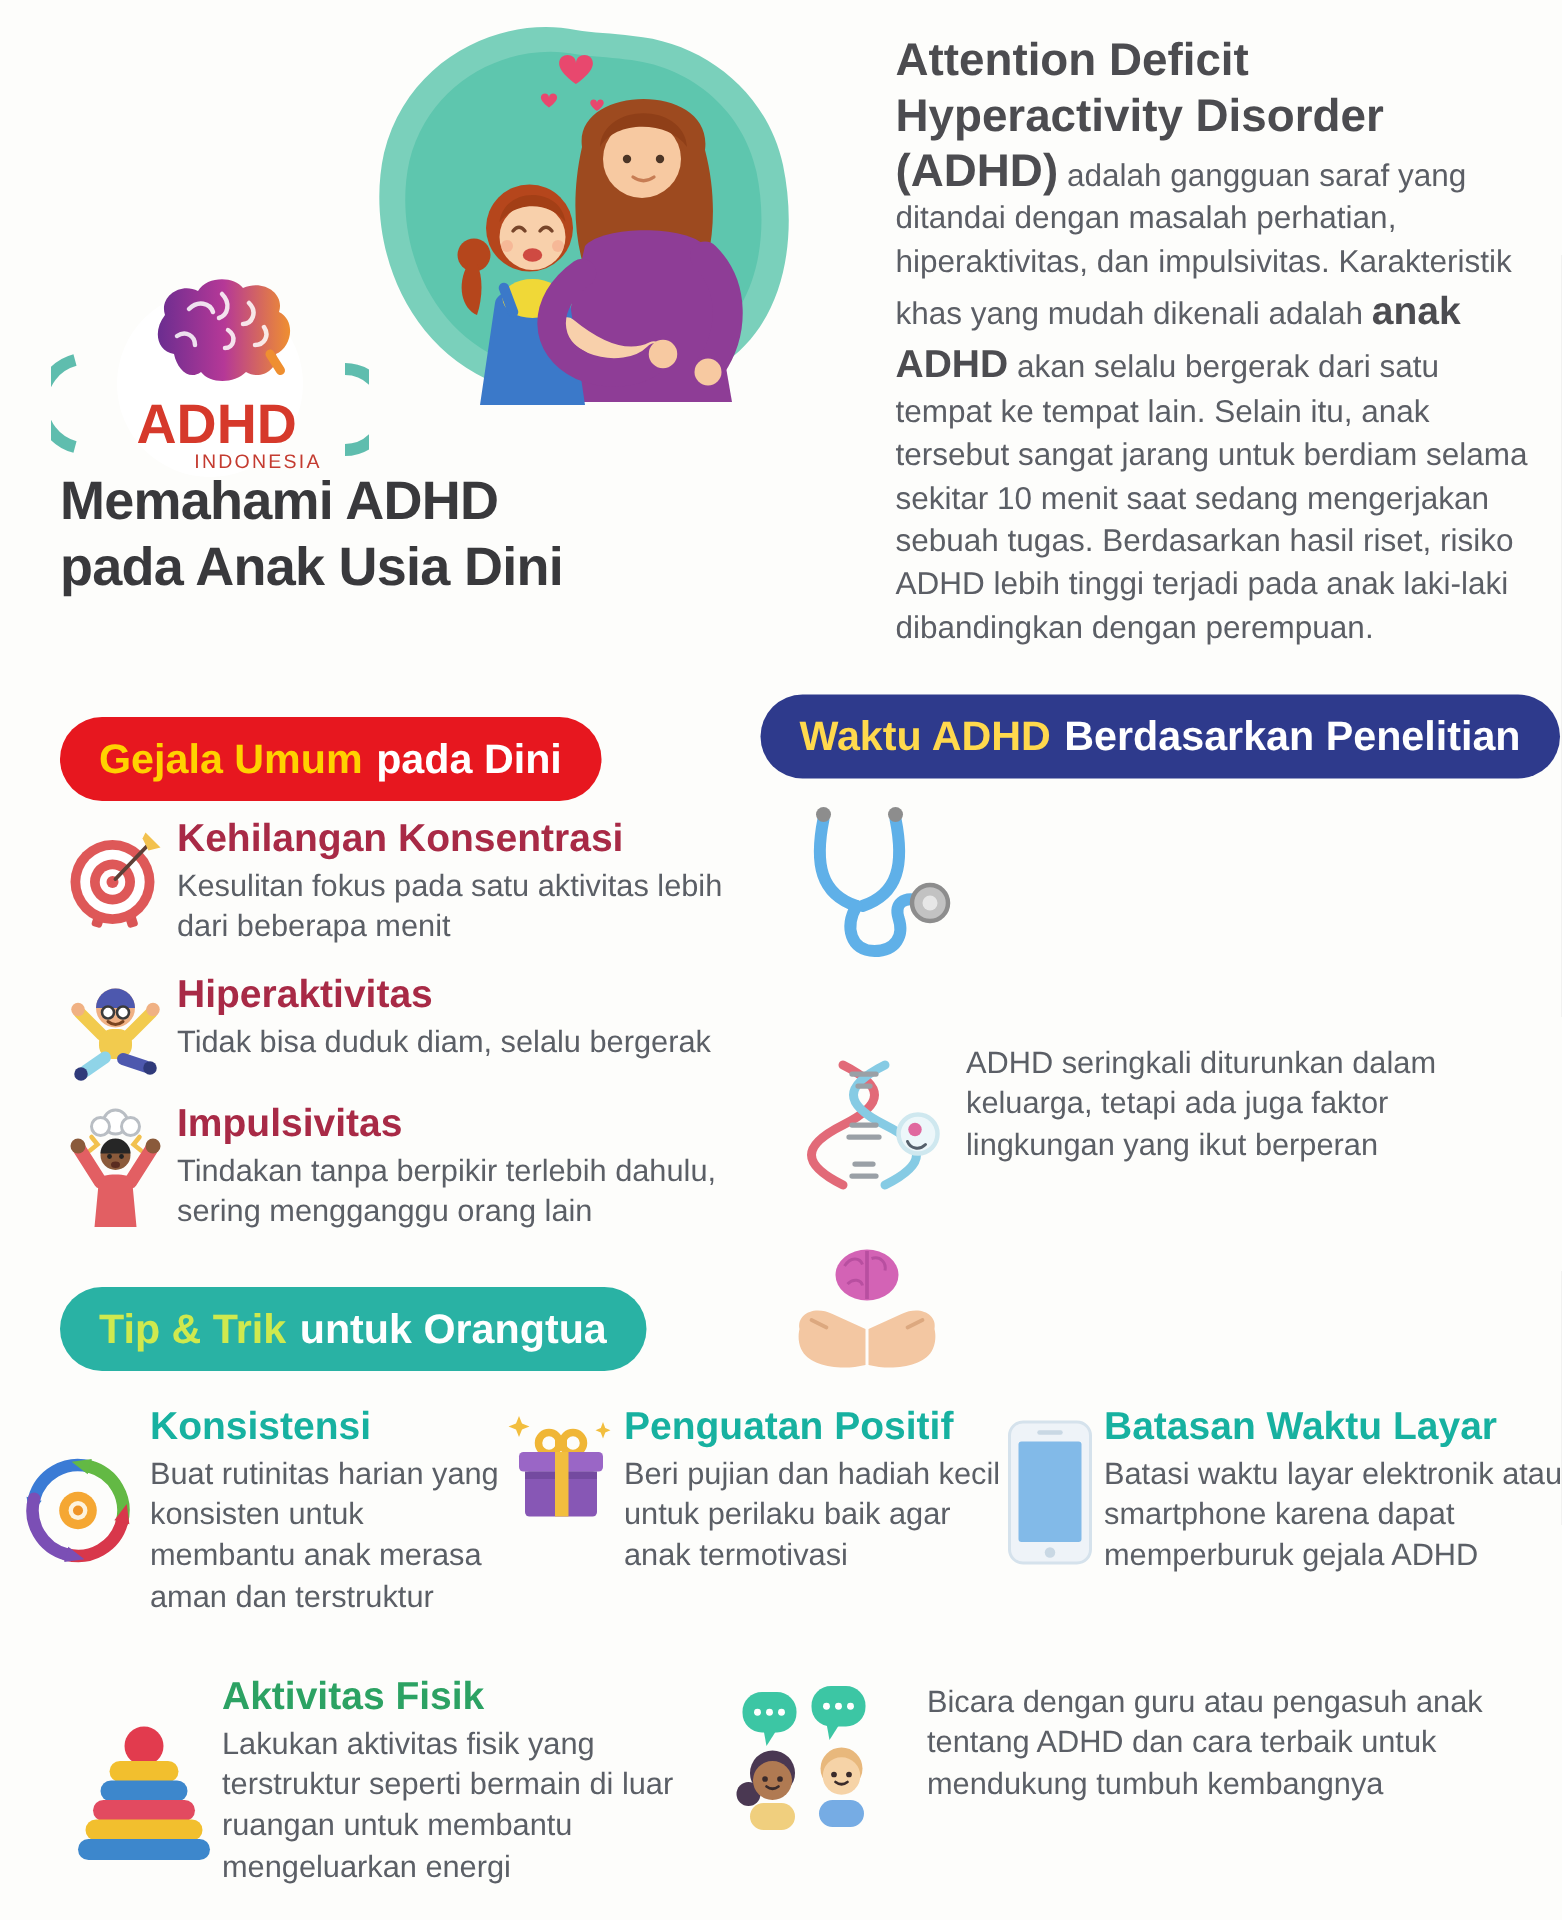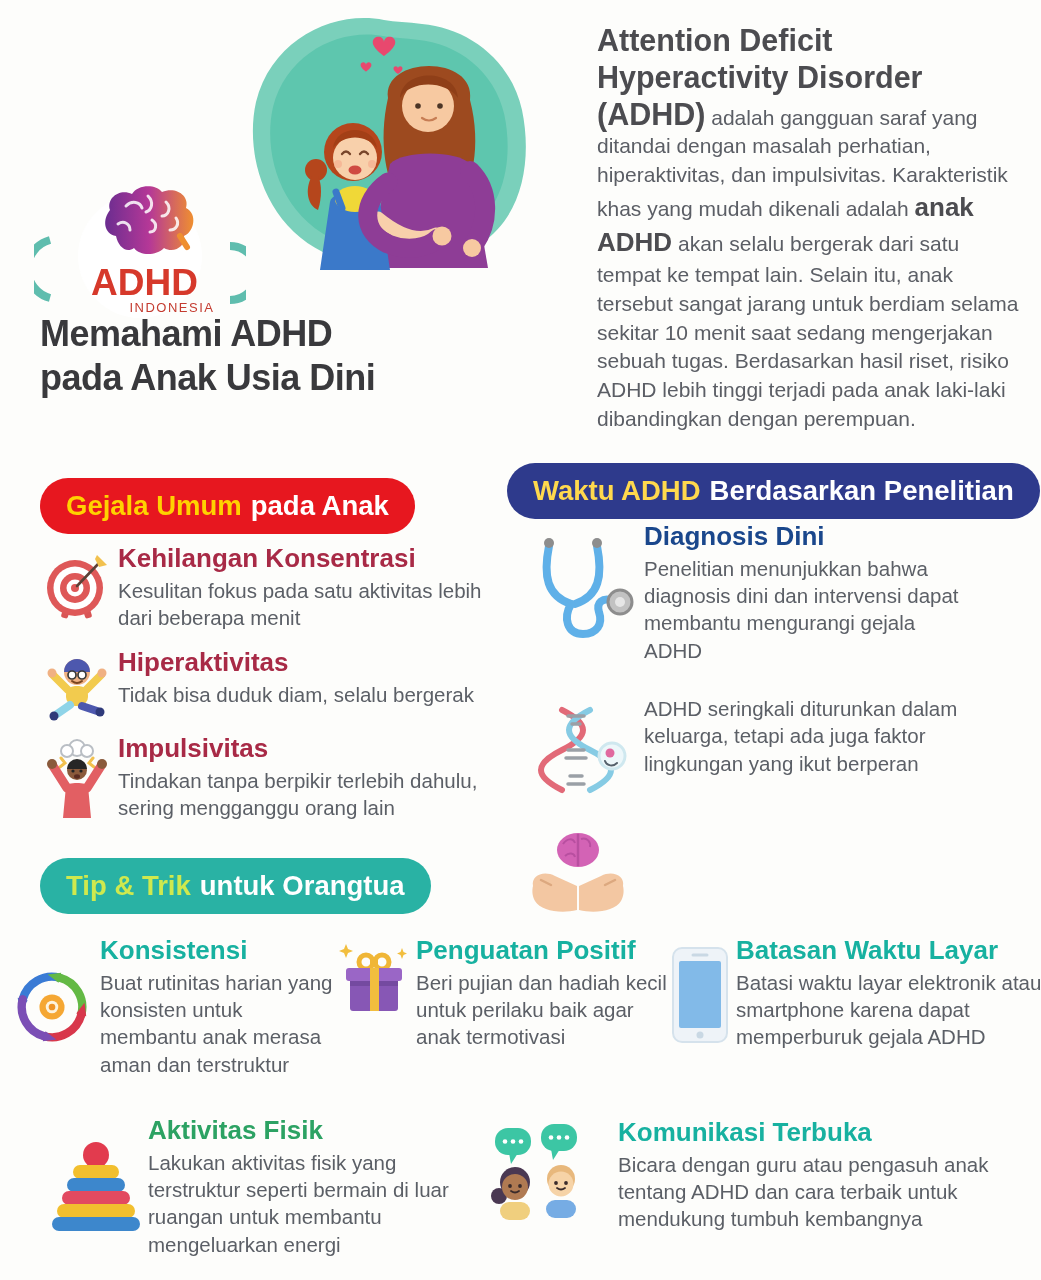--- a/index.html
+++ b/index.html
@@ -57,21 +57,21 @@
   .r2{left:36px;top:648px;}  .r2 .txt{width:420px;} .r2 .sicon{margin-top:2px;}
   .r3{left:36px;top:734px;}  .r3 .txt{width:412px;} .r3 .sicon{margin-top:2px;}
 
   .f1{left:512px;top:522px;} .f1 .txt{width:332px;} .f1 .ficon{margin-top:10px;}
   .f2{left:512px;top:692px;} .f2 .txt{width:352px;} .f2 .ficon{margin-top:8px;}
   .f3{left:512px;top:820px;} .f3 .txt{width:376px;} .f3 .ficon{margin-top:4px;}
 
   .t1{left:4px;top:936px;}    .t1 .txt{width:234px;}
   .t2{left:334px;top:936px;}  .t2 .txt{width:262px;}
   .t3{left:664px;top:936px;}  .t3 .txt{width:308px;}
-  .t4{left:44px;top:1116px;}  .t4 .txt{width:326px;}
+  .t4{left:44px;top:1116px;align-items:center;}  .t4 .txt{width:326px;}
   .t5{left:482px;top:1118px;} .t5 .txt{width:410px;}
   .ticon{display:flex;justify-content:center;}
   .t1 .ticon{width:96px;flex:0 0 96px;margin-top:24px;}
   .t2 .ticon{width:82px;flex:0 0 82px;margin-top:6px;}
   .t3 .ticon{width:72px;flex:0 0 72px;margin-top:10px;}
   .t4 .ticon{width:104px;flex:0 0 104px;margin-top:22px;}
   .t5 .ticon{width:136px;flex:0 0 136px;margin-top:4px;}
 </style>
 </head>
 <body>
@@ -156,21 +156,21 @@
     <span>akan selalu bergerak dari satu tempat ke tempat lain. Selain itu, anak tersebut sangat jarang untuk berdiam selama sekitar 10 menit saat sedang mengerjakan sebuah tugas. Berdasarkan hasil riset, risiko ADHD lebih tinggi terjadi pada anak laki-laki dibandingkan dengan perempuan.</span>
   </p>
 
   <h1 class="main-title">
     <span>Memahami ADHD</span><br>
     <span>pada Anak Usia Dini</span>
   </h1>
 
   <div class="badge badge-symptoms">
     <span class="hl">Gejala Umum</span>
-    <span class="rest">pada Anak</span>
+    <span class="rest">pada Dini</span>
   </div>
 
   <div class="row symptom r1">
     <div class="sicon">
       <svg width="74" height="74" viewBox="0 0 74 74">
         <rect x="22" y="60" width="7" height="10" rx="2" fill="#d95555" transform="rotate(18 25 65)"></rect>
         <rect x="44" y="60" width="7" height="10" rx="2" fill="#d95555" transform="rotate(-18 48 65)"></rect>
         <circle cx="35" cy="40" r="28" fill="#de5858"></circle>
         <circle cx="35" cy="40" r="21.5" fill="#ffffff"></circle>
         <circle cx="35" cy="40" r="15" fill="#de5858"></circle>
@@ -248,24 +248,20 @@
     <div class="ficon">
       <svg width="118" height="122" viewBox="0 0 118 122">
         <path d="M30 14 C24 44 28 64 52 72" stroke="#5fb0e8" stroke-width="8" fill="none" stroke-linecap="round"></path>
         <path d="M78 14 C84 44 80 64 56 72" stroke="#5fb0e8" stroke-width="8" fill="none" stroke-linecap="round"></path>
         <path d="M52 72 C44 86 48 102 64 102 C78 102 84 92 80 80 C77 70 84 66 92 68" stroke="#5fb0e8" stroke-width="8" fill="none" stroke-linecap="round"></path>
         <circle cx="30" cy="11" r="5" fill="#8d8d8d"></circle>
         <circle cx="78" cy="11" r="5" fill="#8d8d8d"></circle>
         <circle cx="101" cy="70" r="12" fill="#c2c2c2" stroke="#8d8d8d" stroke-width="3"></circle>
         <circle cx="101" cy="70" r="5" fill="#e6e6e6"></circle>
       </svg>
-    </div>
-    <div class="txt">
-      <h3 class="item-title">Diagnosis Dini</h3>
-      <p class="item-body">Penelitian menunjukkan bahwa diagnosis dini dan intervensi dapat membantu mengurangi gejala ADHD</p>
     </div>
   </div>
 
   <div class="row fact f2">
     <div class="ficon">
       <svg width="108" height="112" viewBox="0 0 108 112">
         <path d="M38 10 C66 24 66 36 38 50 C10 64 10 76 38 90" stroke="#e26a78" stroke-width="6" fill="none" stroke-linecap="round"></path>
         <path d="M66 10 C38 24 38 36 66 50 C94 64 94 76 66 90" stroke="#86cbe4" stroke-width="6" fill="none" stroke-linecap="round"></path>
         <g stroke="#9aa0a6" stroke-width="3.5" stroke-linecap="round">
           <path d="M44 16 L60 16"></path>
@@ -413,18 +409,17 @@
 
         <circle cx="74" cy="57" r="14" fill="#e8b87c"></circle>
         <circle cx="74" cy="62" r="12.5" fill="#f6d3a7"></circle>
         <circle cx="69" cy="61" r="1.9" fill="#3a2b2b"></circle>
           <circle cx="79" cy="61" r="1.9" fill="#3a2b2b"></circle>
         <path d="M70 66 Q74 69 78 66" stroke="#3a2b2b" stroke-width="1.8" fill="none" stroke-linecap="round"></path>
         <rect x="59" y="78" width="30" height="18" rx="9" fill="#76ace4"></rect>
       </svg>
     </div>
     <div class="txt">
-      <h3 class="item-title">Komunikasi Terbuka</h3>
       <p class="item-body">Bicara dengan guru atau pengasuh anak tentang ADHD dan cara terbaik untuk mendukung tumbuh kembangnya</p>
     </div>
   </div>
 
 </div>
 
 </body></html>

